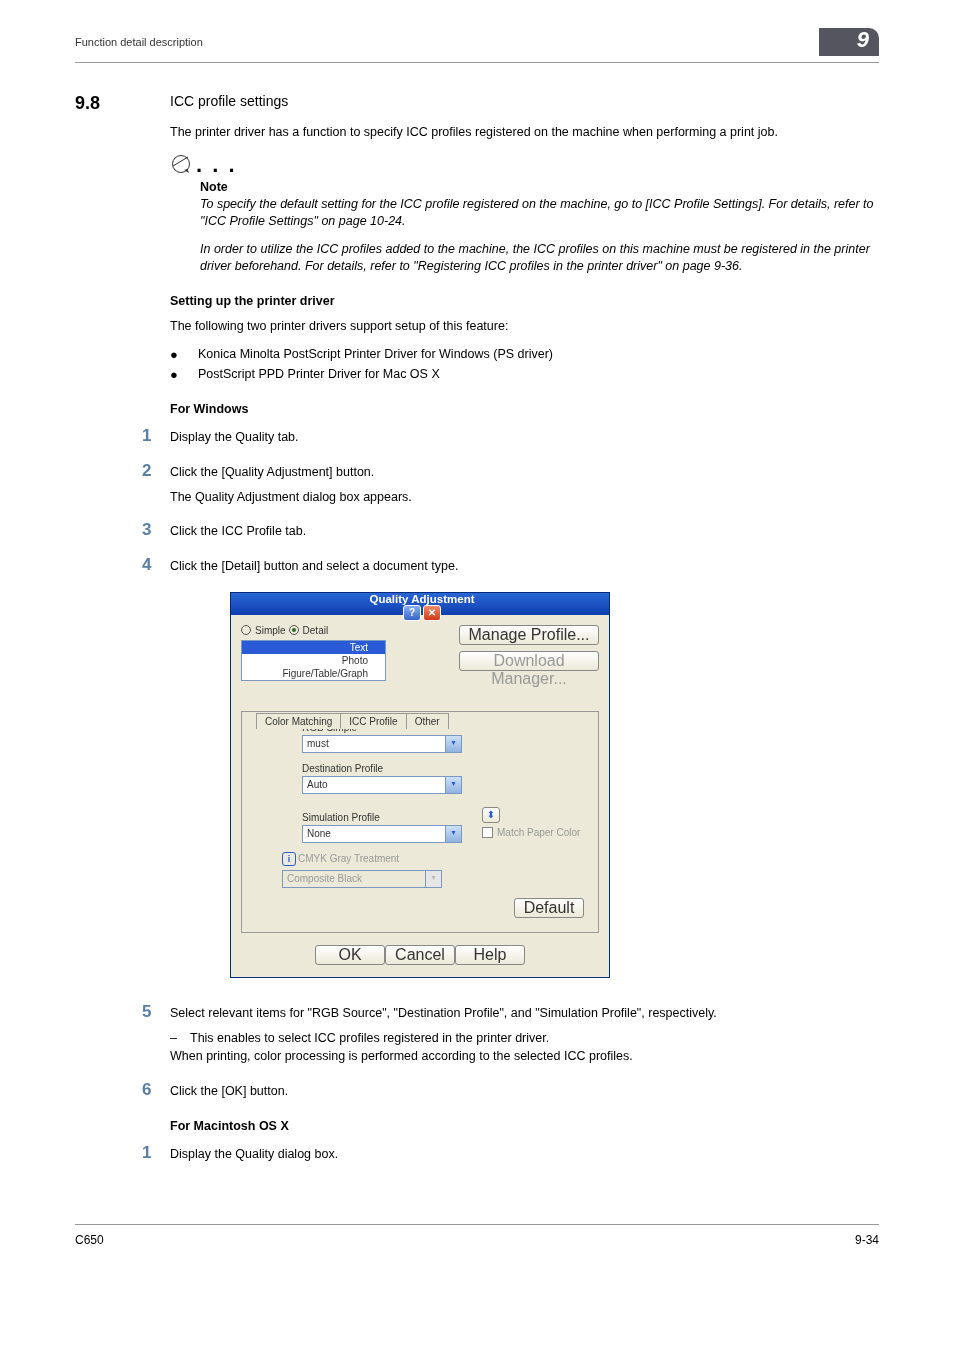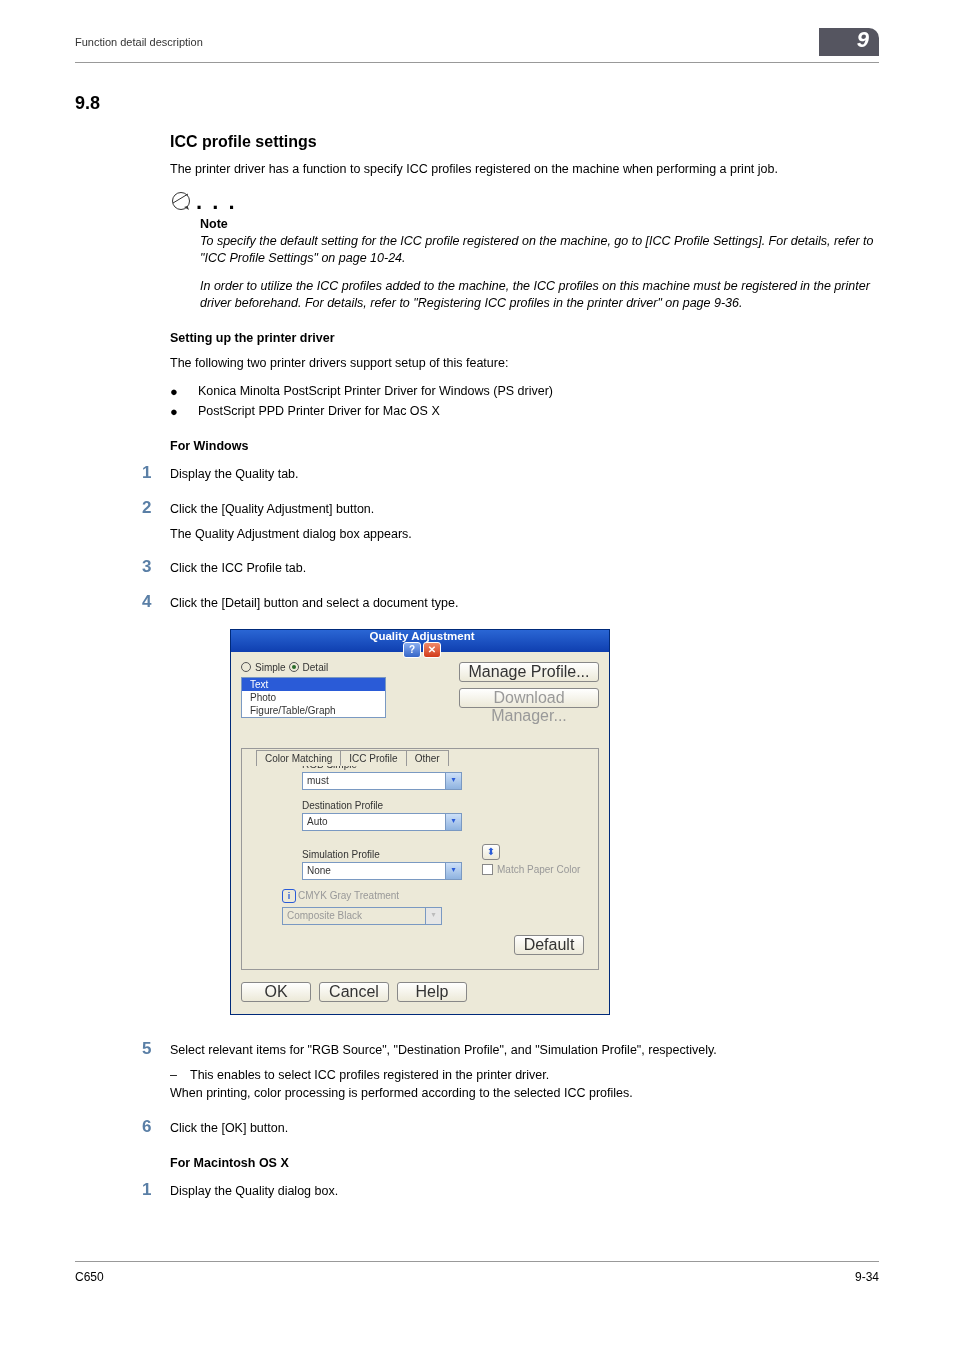--- a/index.html
+++ b/index.html
@@ -47,23 +47,22 @@
   }
 
   .sect-row { display: flex; margin-bottom: 10px; }
   .sect-num {
     width: 95px;
     font-size: 18px;
     font-weight: bold;
     flex-shrink: 0;
   }
   .sect-title {
-    font-size: 16px;
-    font-weight: bold;
-    margin-top: 40px;
+    font-size: 14px;
+    font-weight: normal;
   }
   .body-block {
     margin-left: 95px;
   }
   .para { margin-bottom: 10px; line-height: 1.4; }
 
   .note-icon {
     display: inline-block;
     vertical-align: middle;
   }
@@ -164,21 +163,21 @@
     font-size: 16px;
   }
   .win-btn.disabled { color: #999; }
 
   .listbox {
     border: 1px solid #7a99c2;
     background: #fff;
     width: 145px;
     margin-top: 4px;
   }
-  .list-item { padding: 1px 8px; }
+  .list-item { padding: 1px 17px; text-align: right; }
   .list-item.sel { background: #2a5bd7; color: #fff; }
 
   .tabstrip {
     display: flex;
     margin-top: 14px;
     border-bottom: 1px solid #999;
     padding-left: 15px;
   }
   .tab {
     border: 1px solid #999;
@@ -234,21 +233,21 @@
   .chkbox { width:11px; height:11px; border:1px solid #888; background:#fff; }
   .info-chip {
     display:inline-flex; align-items:center; justify-content:center;
     width:14px; height:14px; border:1px solid #2a5bd7;
     border-radius:3px; color:#2a5bd7; font-weight:bold; font-size:9px;
     margin-right: 2px;
   }
   .cmyk-row { display:flex; align-items:center; gap:0; color:#999; margin-top:10px; margin-left:-20px;}
   .default-row { display:flex; justify-content:flex-end; margin-top:10px; }
   .dlg-footer {
-    display:flex; gap:8px; margin-top: 12px;
+    display:flex; justify-content:center; margin-top: 12px;
   }
   .dlg-footer .win-btn { width: 70px; }
 
   .footer-row {
     border-top: 1px solid #999;
     display: flex;
     justify-content: space-between;
     padding-top: 8px;
     margin-top: 60px;
     font-size: 12px;

